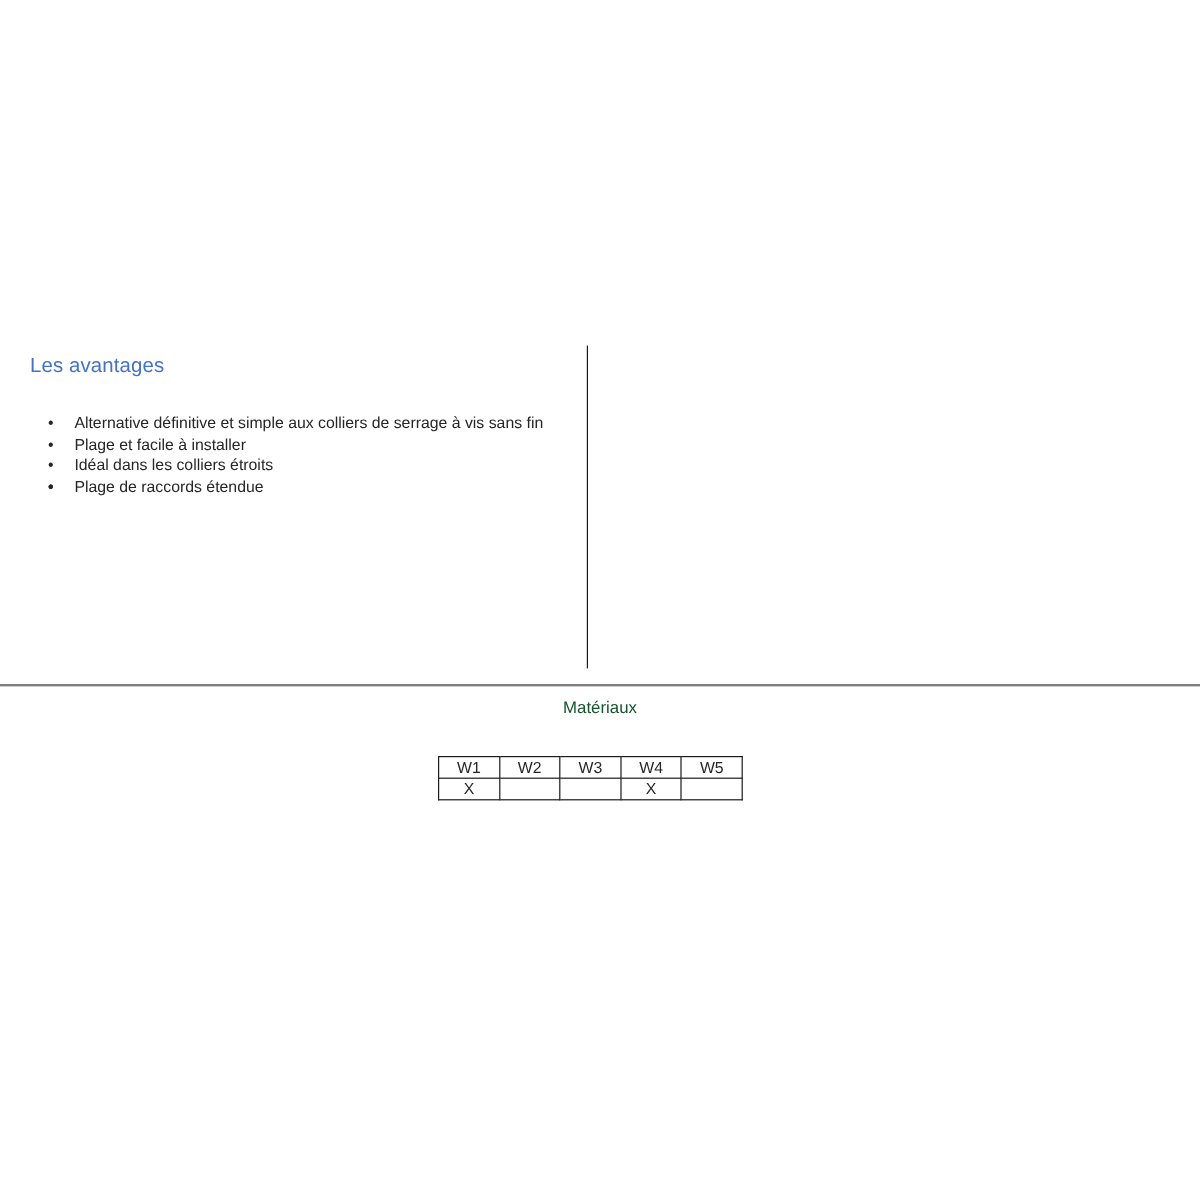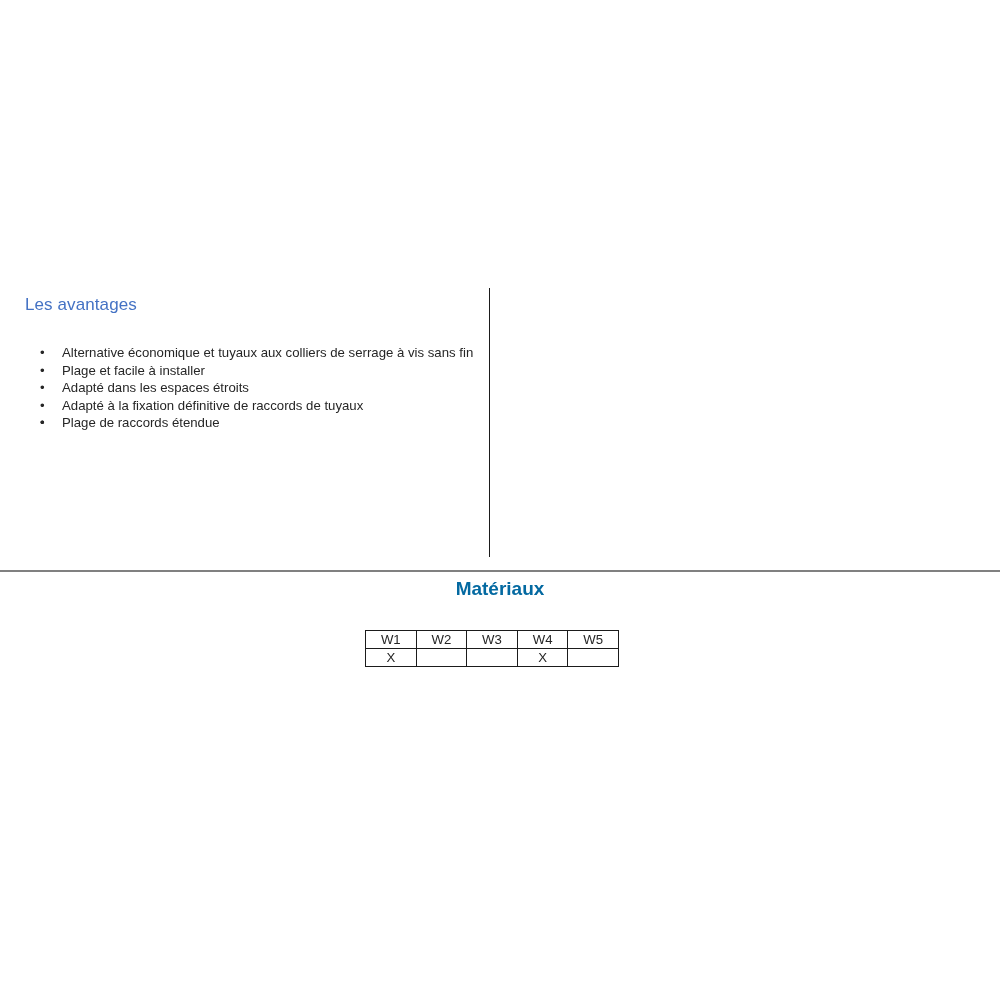--- a/index.html
+++ b/index.html
@@ -115,23 +115,23 @@
   
   .materials {
     position: absolute;
     left: 0;
     top: 578px;
     width: 1000px;
   }
 
   .materials-heading {
     text-align: center;
-    color: #0369a1;
-    font-size: 19px;
-    font-weight: 700;
+    color: #14532d;
+    font-size: 14px;
+    font-weight: 400;
     line-height: 22px;
   }
 
   .materials-table-wrap {
     position: absolute;
     left: 365px;
     top: 52px;
   }
 
   table.materials-table {
@@ -160,33 +160,32 @@
 
 <div class="page">
 
   <div class="columns">
 
     <div class="col-left">
       <div class="section-heading heading-left">Les avantages</div>
       <ul class="bullets left-list">
         <li>
           <span class="bullet-dot">•</span>
-          <span>Alternative économique et tuyaux aux colliers de serrage à vis sans fin</span>
+          <span>Alternative définitive et simple aux colliers de serrage à vis sans fin</span>
         </li>
         <li>
           <span class="bullet-dot">•</span>
           <span>Plage et facile à installer</span>
         </li>
         <li>
           <span class="bullet-dot">•</span>
-          <span>Adapté dans les espaces étroits</span>
-        </li>
-        <li>
-          <span class="bullet-dot">•</span>
-          <span>Adapté à la fixation définitive de raccords de tuyaux</span>
+          <span>Idéal dans les colliers étroits</span>
+        </li>
+        <li>
+          <span class="bullet-dot">•</span>
         </li>
         <li>
           <span class="bullet-dot">•</span>
         </li>
         <li>
           <span class="bullet-dot">•</span>
           <span>Plage de raccords étendue</span>
         </li>
       </ul>
     </div>

